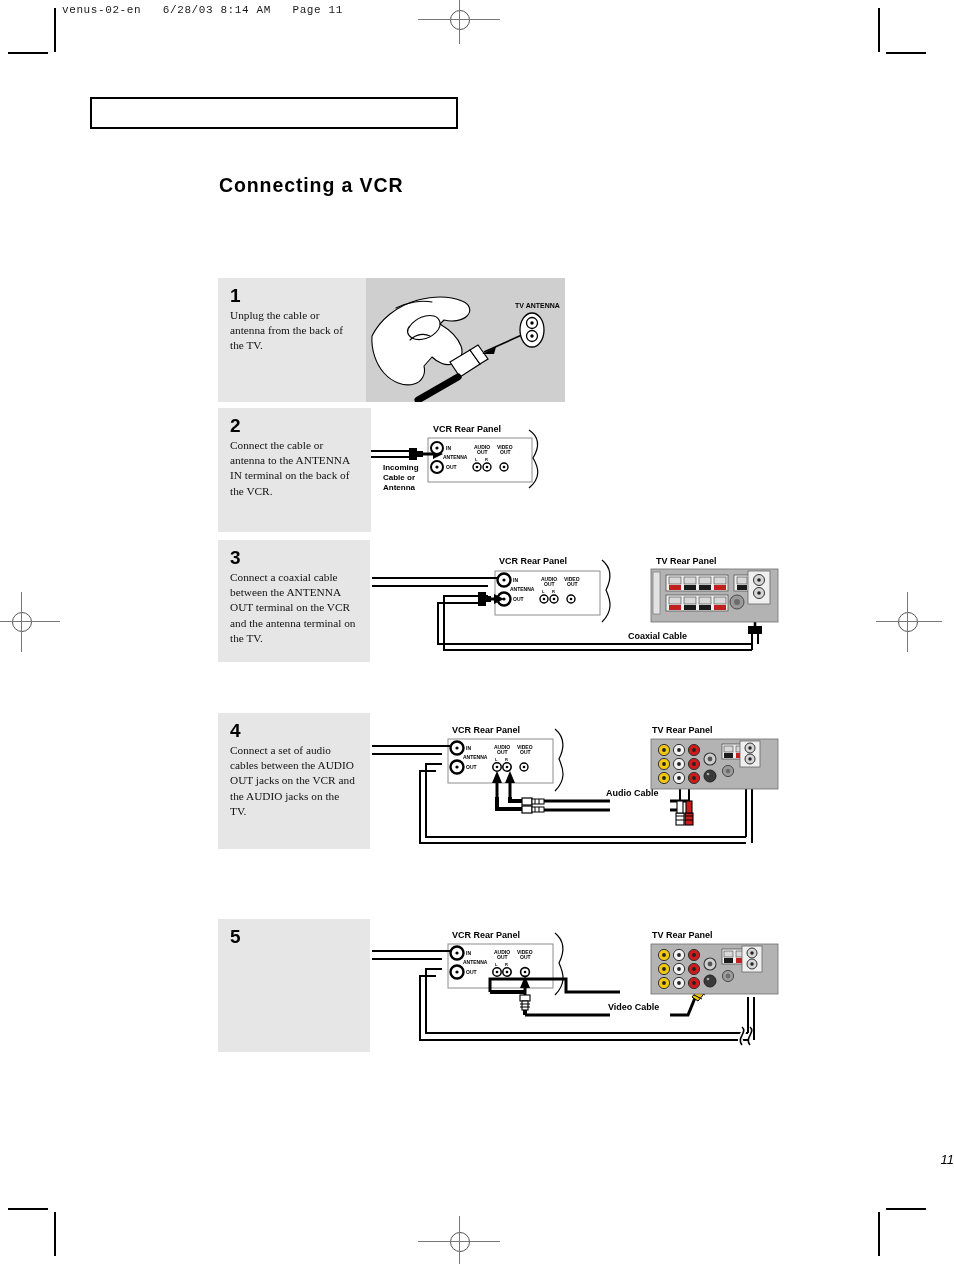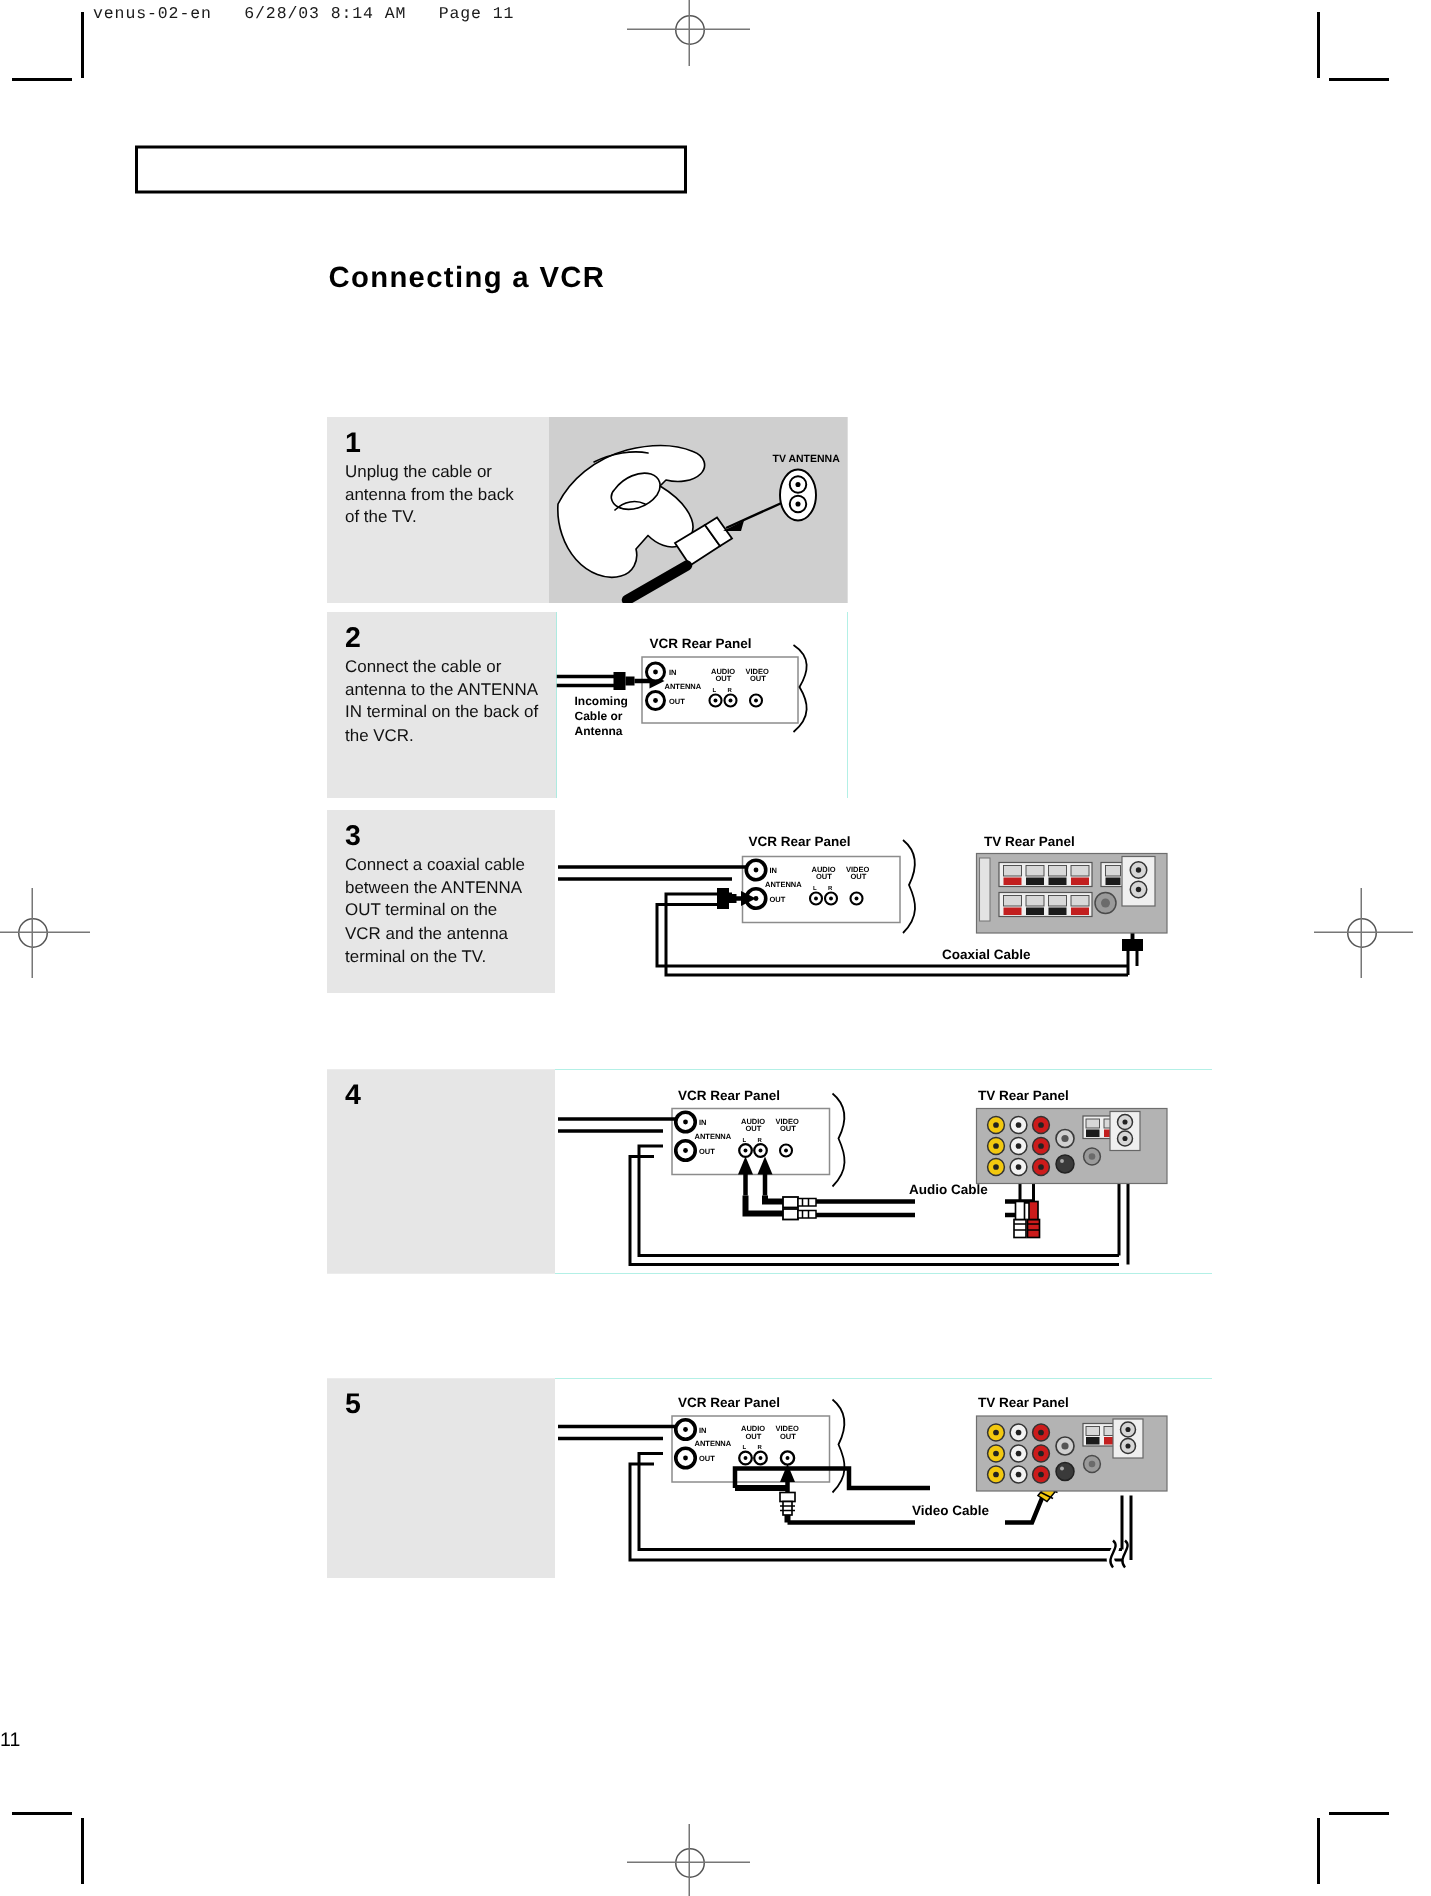--- a/index.html
+++ b/index.html
@@ -91,43 +91,45 @@
     font-size: 19px;
     font-weight: bold;
     line-height: 20px;
     color: #000;
     margin-bottom: 2px;
   }
   .step-desc {
     font-size: 11.3px;
     line-height: 15.2px;
     color: #111;
+    font-family: Liberation Serif, serif;
   }
   .step-figure {
     position: relative;
     background: #5eead4;
     flex: 1 1 auto;
     overflow: hidden;
   }
   .step-figure.shaded {
     background: #cfcfcf;
   }
   .fig-svg {
     display: block;
   }
 
   
   .page-number {
     position: absolute;
     left: 0;
     top: 1152px;
     width: 954px;
-    text-align: left;
+    text-align: right;
     font-size: 13px;
     color: #000;
+    font-style: italic;
   }
 </style>
 </head>
 <body>
 
 <div>
 
   <div class="crop-line" style="left:54px; top:8px; width:2px; height:44px;"></div>
   <div class="crop-line" style="left:8px; top:52px; width:40px; height:2px;"></div>
 
@@ -384,20 +386,21 @@
         <circle cx="389" cy="53" r="5.5" fill="#d6d6d6" stroke="#333" stroke-width="1"></circle>
         <circle cx="389" cy="53" r="1.8" fill="#222"></circle>
       </g>
     </svg>
   </div>
 </div>
 
 <div class="step" style="left:218px; top:713px; width:590px; height:136px;">
   <div class="step-text" style="width:152px;">
     <div class="step-num">4</div>
+    <div class="step-desc">Connect a set of audio cables between the AUDIO OUT jacks on the VCR and the AUDIO jacks on the TV.</div>
   </div>
   <div class="step-figure">
     <svg class="fig-svg" width="438" height="136" viewBox="0 0 438 136" xmlns="http://www.w3.org/2000/svg">
       <rect x="0" y="0" width="438" height="136" fill="#ffffff"></rect>
       <text x="82" y="20" font-family="Liberation Sans, sans-serif" font-size="9" font-weight="bold" fill="#000">VCR  Rear  Panel</text>
 
       <rect x="78" y="26" width="105" height="44" fill="#ffffff" stroke="#8c8c8c" stroke-width="1"></rect>
 
       <g stroke="#000" fill="none" stroke-width="2.2">
         <line x1="2" y1="33" x2="86" y2="33"></line>

